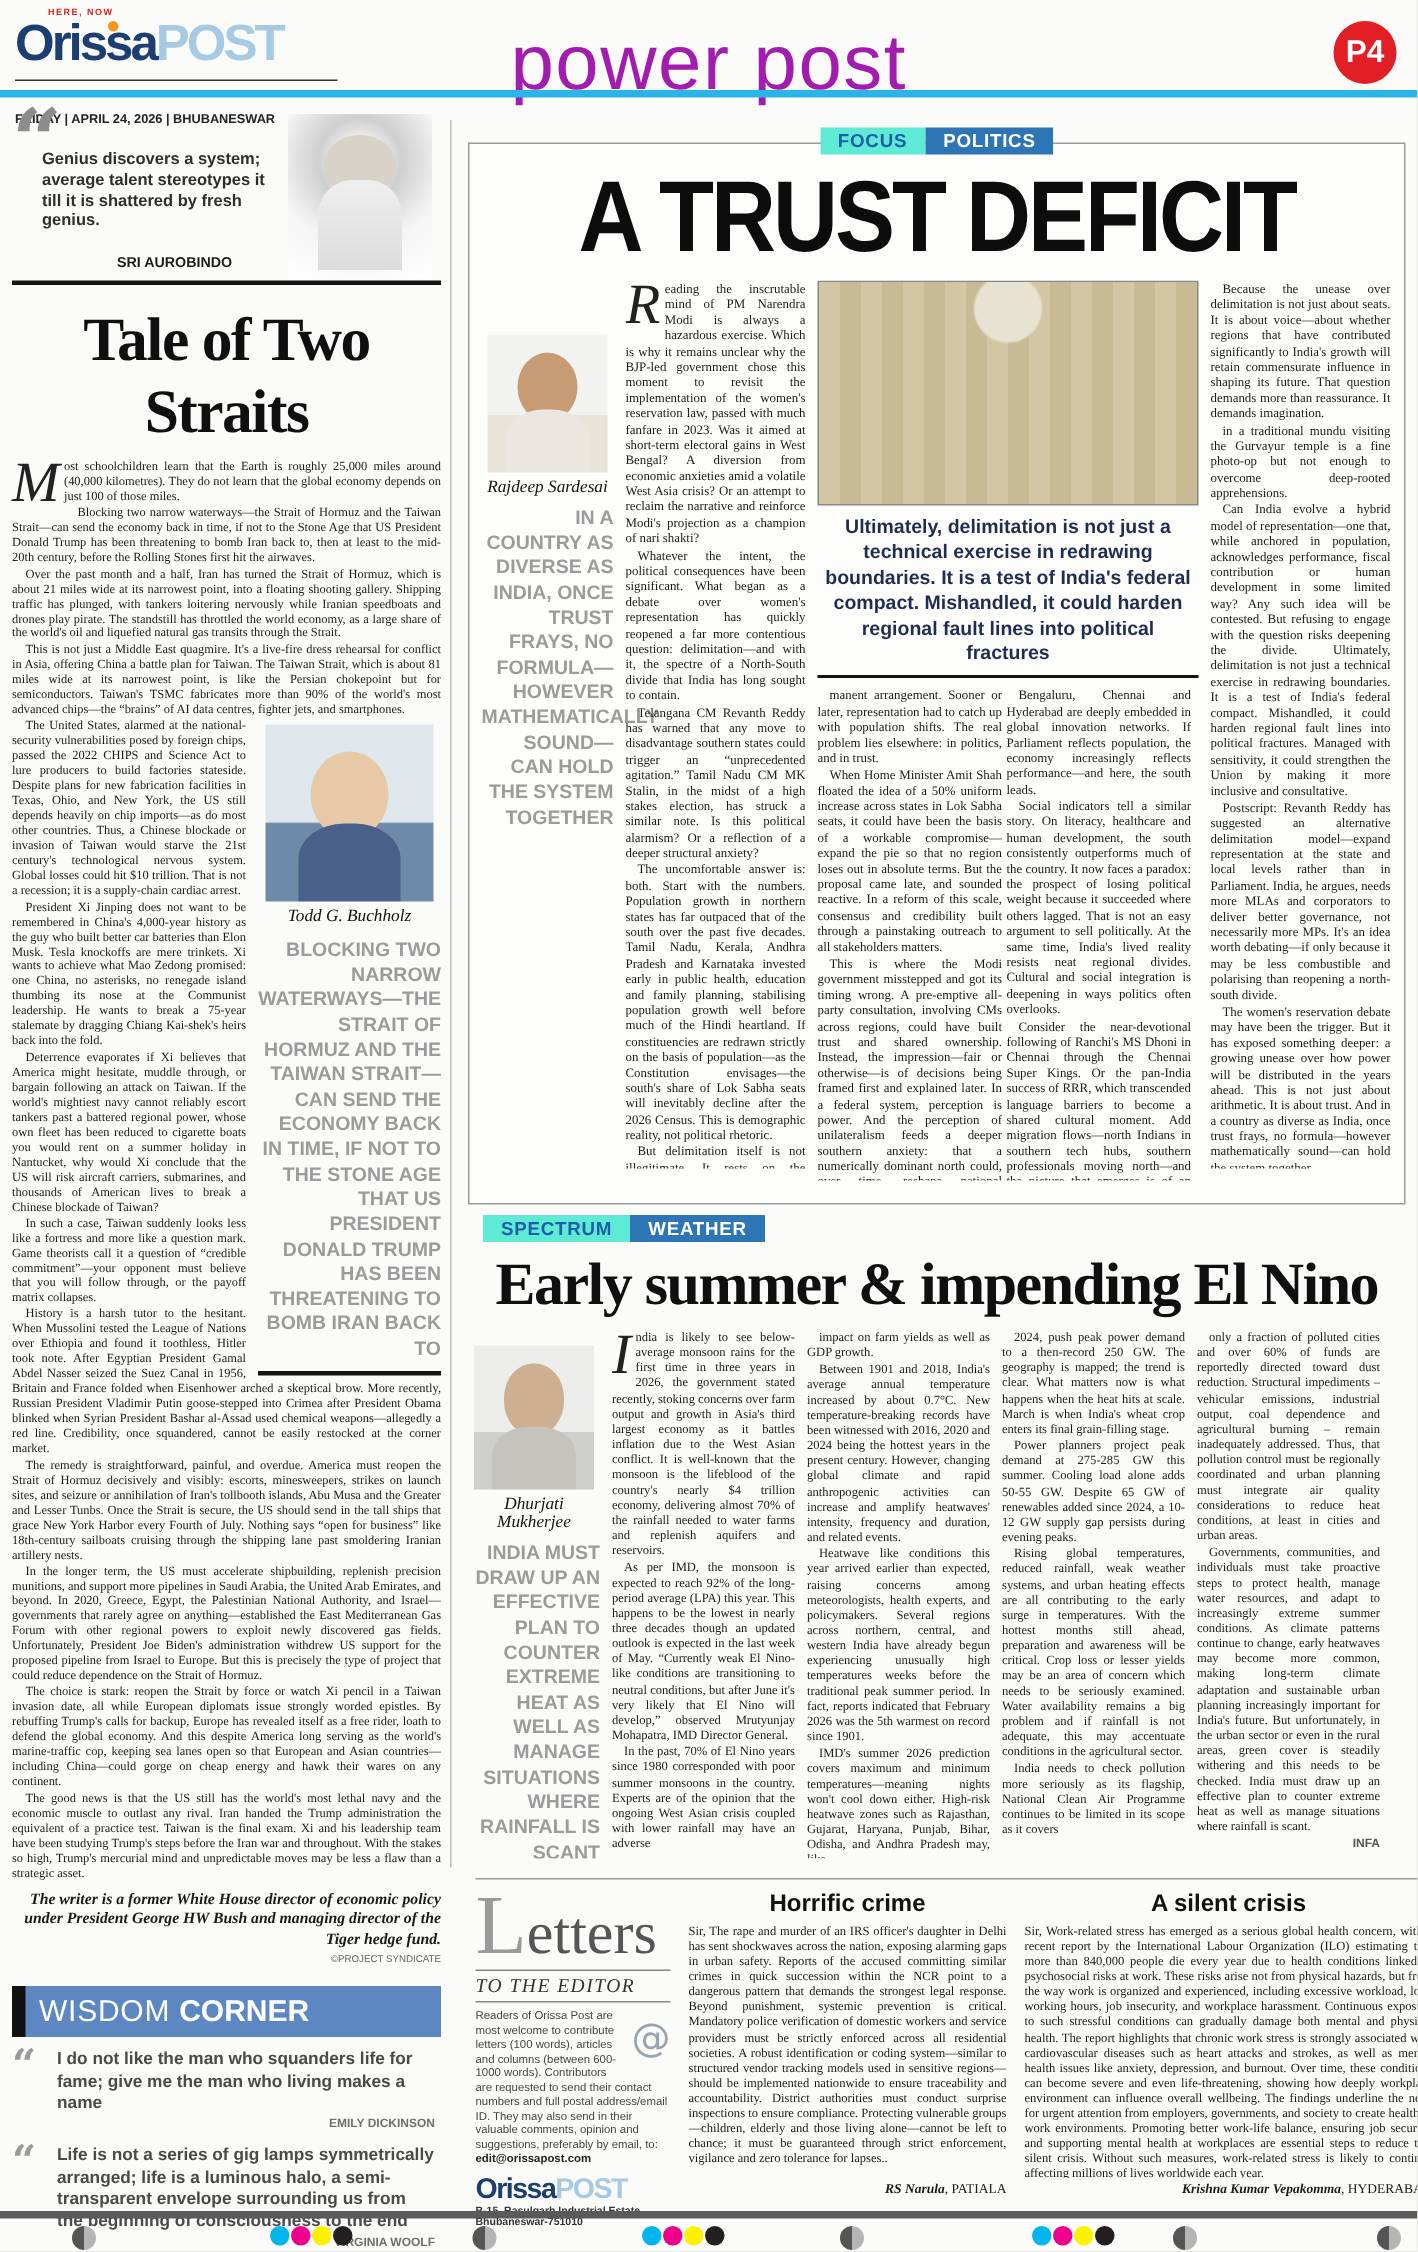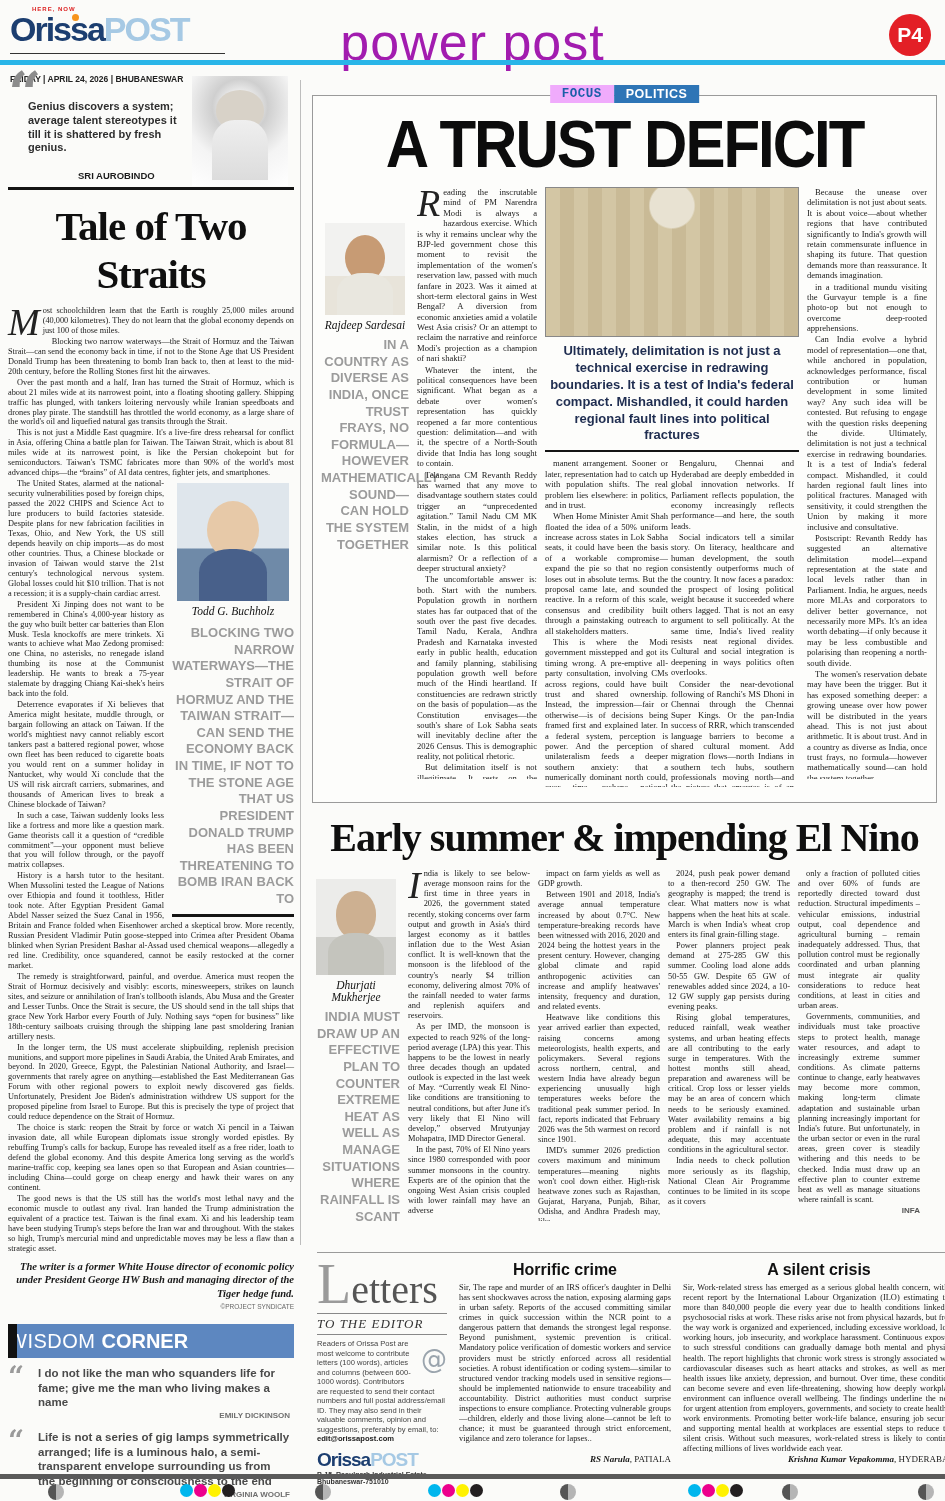--- a/index.html
+++ b/index.html
@@ -49,34 +49,34 @@
   .photo-todd { width:112px; height:118px; margin:0 auto;
      background: linear-gradient(#dfe6ec 55%, #6f8aa8 56%); }
   .photo-todd:before { content:""; position:absolute; left:30px; top:18px; width:52px; height:58px; border-radius:50%; background:#e7c9a8; }
   .photo-todd:after { content:""; position:absolute; left:22px; top:66px; width:68px; height:52px; border-radius:45% 45% 0 0; background:#48608a; }
   .byline-name { font-style:italic; font-size:11.5px; text-align:center; margin:4px 0 6px; color:#111; }
   .pullquote { font-family:"Liberation Sans",sans-serif; font-weight:bold; color:#9b9b9b; text-align:right; font-size:13px; line-height:1.28; }
 
   .credit { text-align:right; font-weight:bold; font-style:italic; font-size:10.5px; line-height:1.3; margin-top:6px; }
   .syndicate { text-align:right; font-family:"Liberation Sans",sans-serif; font-size:6.5px; color:#666; margin-top:2px; }
 
-  .wisdom-bar { margin-top:14px; height:34px; background:#5d87c0; display:flex; align-items:center; position:relative; }
+  .wisdom-bar { margin-top:14px; height:34px; background:#5d87c0; display:flex; align-items:center; position:relative; padding-left:18px;}
   .wisdom-bar:before { content:""; position:absolute; left:0; top:0; width:9px; height:34px; background:#111; }
   .wisdom-light { font-family:"Liberation Sans",sans-serif; color:#fff; font-size:20px; letter-spacing:0.5px; }
   .wisdom-bold  { font-family:"Liberation Sans",sans-serif; color:#fff; font-size:20px; font-weight:bold; margin-left:6px; }
   .wq { position:relative; padding:8px 4px 2px 30px; }
   .wq-mark { position:absolute; left:0; top:2px; font-family:"DejaVu Serif",serif; font-size:28px; color:#9a9a9a; font-weight:bold; }
   .wq-text { font-family:"Liberation Sans",sans-serif; font-weight:bold; font-size:11.5px; color:#4a4a4a; line-height:1.25; }
   .wq-author { text-align:right; font-family:"Liberation Sans",sans-serif; font-weight:bold; font-size:8px; color:#6f6f6f; margin-top:2px; }
 
   
   .trust-box { position:absolute; top:95px; left:312px; width:625px; height:708px; border:1px solid #9a9a9a; background:#fdfdfb; }
   .tagrow { position:absolute; top:-11px; left:50%; transform:translateX(-50%); display:flex; }
   .tag { font-family:"Liberation Sans",sans-serif; font-weight:bold; font-size:12.5px; padding:2px 12px; letter-spacing:0.5px;}
-  .tag-light { background:#f0abfc; color:#1b5fa8;font-family:Liberation Mono, monospace; }
+  .tag-light { background:#5eead4; color:#1b5fa8; }
   .tag-dark { background:#2e75b6; color:#fff; }
   .trust-hl { text-align:center; font-family:"Liberation Sans",sans-serif; font-weight:bold; font-size:60px; letter-spacing:-2px; color:#0c0c0c; margin:14px 0 8px; transform:scaleY(1.12); }
   .trust-grid { display:flex; gap:8px; padding:0 8px 8px; height:600px; overflow:hidden; }
   .rail { width:88px; flex:none; }
   .photo-rajdeep { width:80px; height:92px; margin:36px auto 0;
      background:linear-gradient(#f2f2f0 58%, #e8e4da 58%); }
   .photo-rajdeep:before { content:""; position:absolute; left:20px; top:12px; width:40px; height:46px; border-radius:50%; background:#c79b74; }
   .photo-rajdeep:after { content:""; position:absolute; left:12px; top:50px; width:56px; height:42px; border-radius:45% 45% 0 0; background:#e9e7df; }
   .ncol { width:120px; flex:none; font-size:8.6px; line-height:1.21; text-align:justify; overflow:hidden; }
   .ncol p { margin:0 0 1px; text-indent:8px; }
@@ -261,20 +261,24 @@
             <p>Can India evolve a hybrid model of representation—one that, while anchored in population, acknowledges performance, fiscal contribution or human development in some limited way? Any such idea will be contested. But refusing to engage with the question risks deepening the divide. Ultimately, delimitation is not just a technical exercise in redrawing boundaries. It is a test of India's federal compact. Mishandled, it could harden regional fault lines into political fractures. Managed with sensitivity, it could strengthen the Union by making it more inclusive and consultative.</p>
             <p>Postscript: Revanth Reddy has suggested an alternative delimitation model—expand representation at the state and local levels rather than in Parliament. India, he argues, needs more MLAs and corporators to deliver better governance, not necessarily more MPs. It's an idea worth debating—if only because it may be less combustible and polarising than reopening a north-south divide.</p>
             <p>The women's reservation debate may have been the trigger. But it has exposed something deeper: a growing unease over how power will be distributed in the years ahead. This is not just about arithmetic. It is about trust. And in a country as diverse as India, once trust frays, no formula—however mathematically sound—can hold the system together.</p>
           </div>
 
       </div>
     </div>
   </div>
 
   <div class="elnino">
+    <div class="tagrow2">
+      <span class="tag tag-light">SPECTRUM</span>
+      <span class="tag tag-dark">WEATHER</span>
+    </div>
     <div class="elnino-hl">Early summer &amp; impending El Nino</div>
     <div class="elnino-grid">
       <div class="rail">
         <div class="photo photo-dhurjati"></div>
         <div class="byline-name">Dhurjati Mukherjee</div>
         <div class="pullquote">INDIA MUST DRAW UP AN EFFECTIVE PLAN TO COUNTER EXTREME HEAT AS WELL AS MANAGE SITUATIONS WHERE RAINFALL IS SCANT</div>
       </div>
       <div class="ecol">
         <p class="first"><span class="dropcap">I</span><span>ndia is likely to see below-average monsoon rains for the first time in three years in 2026, the government stated recently, stoking concerns over farm output and growth in Asia's third largest economy as it battles inflation due to the West Asian conflict. It is well-known that the monsoon is the lifeblood of the country's nearly $4 trillion economy, delivering almost 70% of the rainfall needed to water farms and replenish aquifers and reservoirs.</span></p>
         <div>

